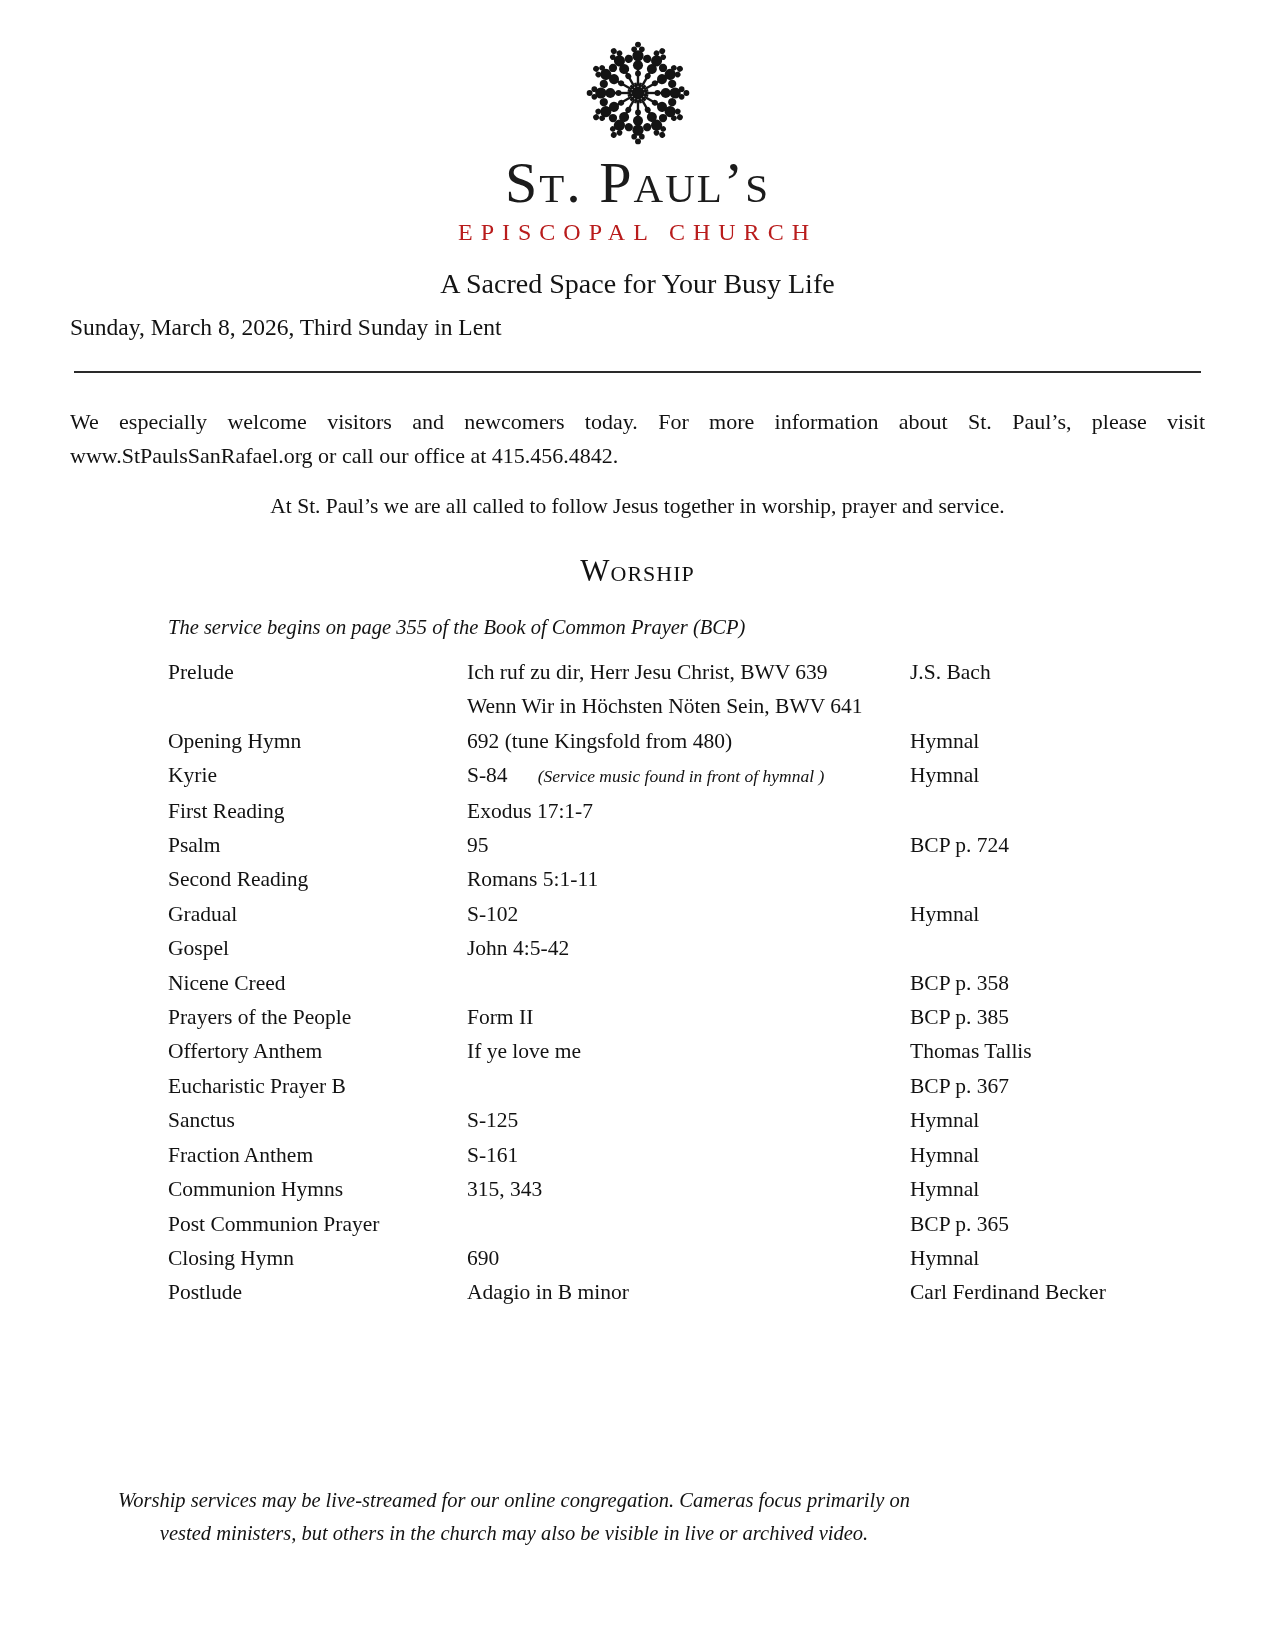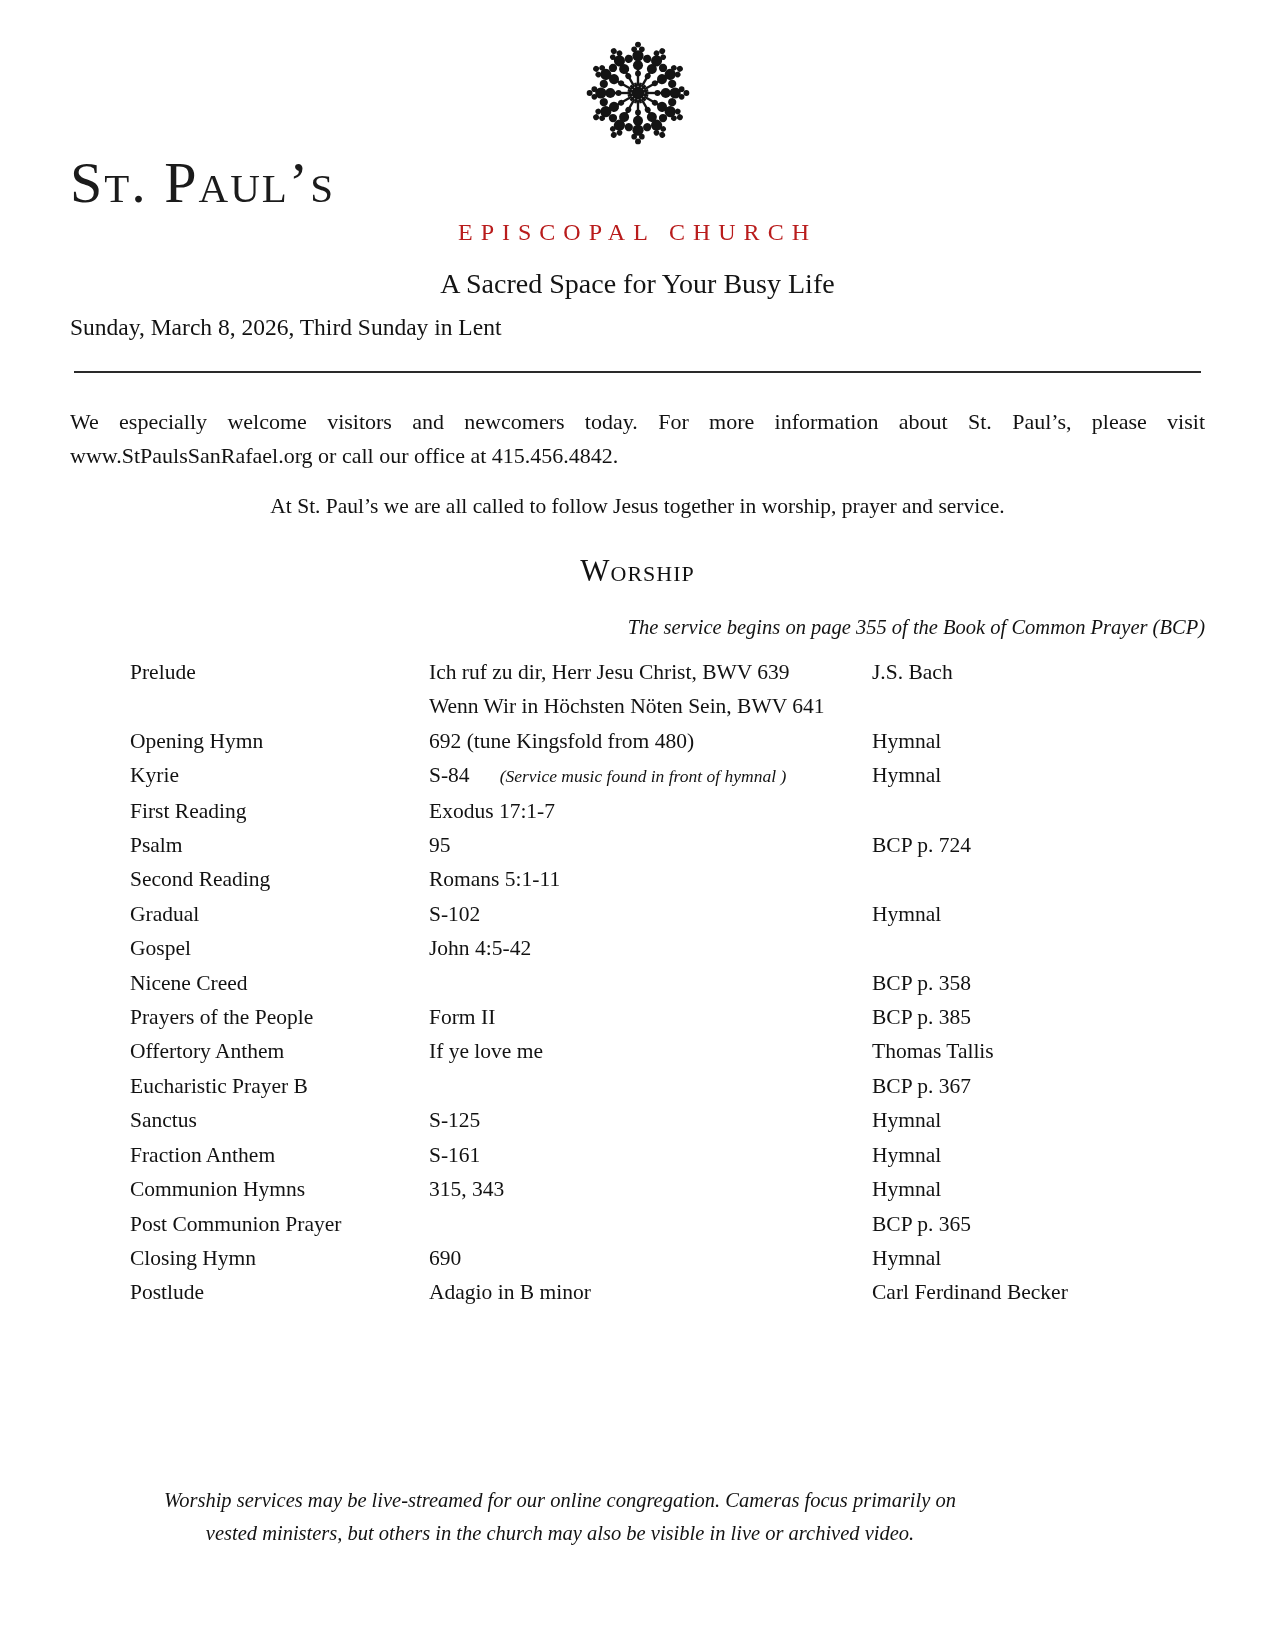--- a/index.html
+++ b/index.html
@@ -17,21 +17,21 @@
   }
   .page {
     padding: 0 70px;
   }
   .logo {
     display: block;
     margin: 34px auto 0 auto;
   }
   .church-name {
     margin-top: 2px;
-    text-align: left;
+    text-align: center;
     font-variant: small-caps;
     font-size: 58px;
     line-height: 1.0;
     letter-spacing: 2px;
     color: #1b1b1b;
   }
   .church-subtitle {
     margin-top: 7px;
     text-align: center;
     text-transform: uppercase;
@@ -74,24 +74,23 @@
     text-align: center;
     font-weight: normal;
     font-variant: small-caps;
     font-size: 31px;
     letter-spacing: 1px;
   }
   .service-note {
     margin: 27px 0 0 98px;
     font-style: italic;
     font-size: 20.5px;
-    text-align: right;
   }
   .service-table {
-    margin: 16px 0 0 60px;
+    margin: 16px 0 0 98px;
   }
   .srow {
     display: flex;
     line-height: 34.4px;
     font-size: 21.5px;
     min-height: 34.4px;
   }
   .c1 { width: 299px; flex: none; }
   .c2 { width: 443px; flex: none; }
   .c3 { flex: 1; }
@@ -102,21 +101,20 @@
   }
   .footer {
     position: absolute;
     top: 1484px;
     left: 0;
     width: 1028px;
     text-align: center;
     font-style: italic;
     font-size: 20.5px;
     line-height: 33px;
-    margin-left: 46px;
   }
 </style>
 </head>
 <body>
 
 <div class="page">
 
   <svg class="logo" viewBox="-100 -100 200 200" width="118" height="118" fill="#141414" aria-hidden="true">
     <defs>
       <g id="ray">

